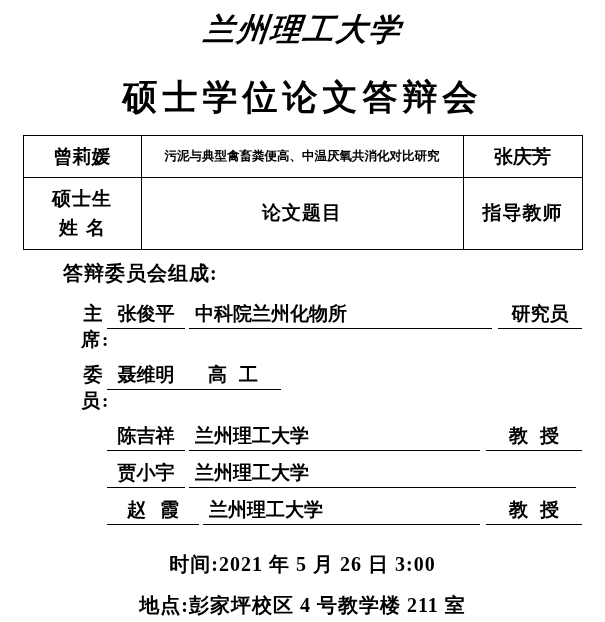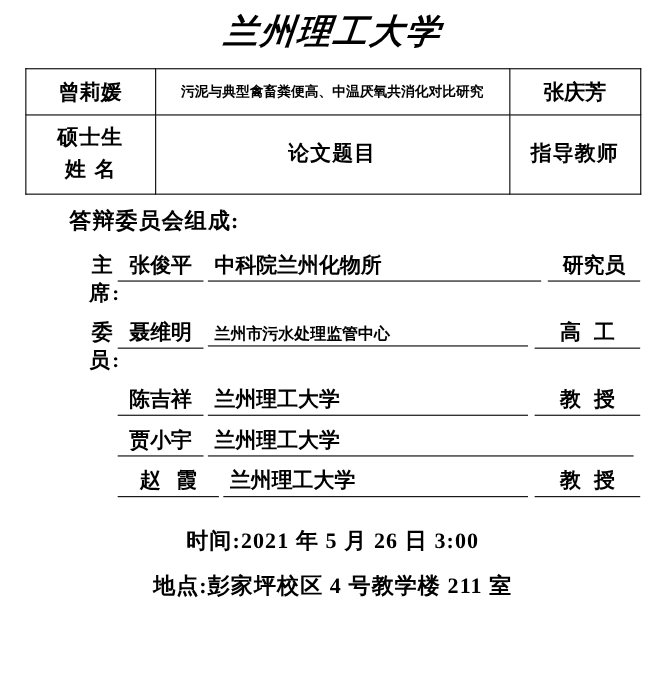--- a/index.html
+++ b/index.html
@@ -166,20 +166,21 @@
 </style>
 </head>
 <body>
 
 <div class="page">
 
   <div class="logo-wrap">
     <span class="logo-text">兰州理工大学</span>
   </div>
 
+  <div class="main-title">硕士学位论文答辩会</div>
 
   <table class="info-table">
     <colgroup>
       <col class="col-name">
       <col class="col-title">
       <col class="col-adv">
     </colgroup>
     <tbody>
       <tr>
         <td class="body-cell">曾莉媛</td>
@@ -203,21 +204,20 @@
     <div class="c-row">
       <span class="c-role">主席:</span>
       <span class="c-person">张俊平</span>
       <span class="c-org">中科院兰州化物所</span>
       <span class="c-rank">研究员</span>
     </div>
 
     <div class="c-row">
       <span class="c-role">委员:</span>
       <span class="c-person">聂维明</span>
-      <span class="c-org small">兰州市污水处理监管中心</span>
       <span class="c-rank spread">高工</span>
     </div>
 
     <div class="c-row">
       <span class="c-role"></span>
       <span class="c-person">陈吉祥</span>
       <span class="c-org">兰州理工大学</span>
       <span class="c-rank spread">教授</span>
     </div>
 

